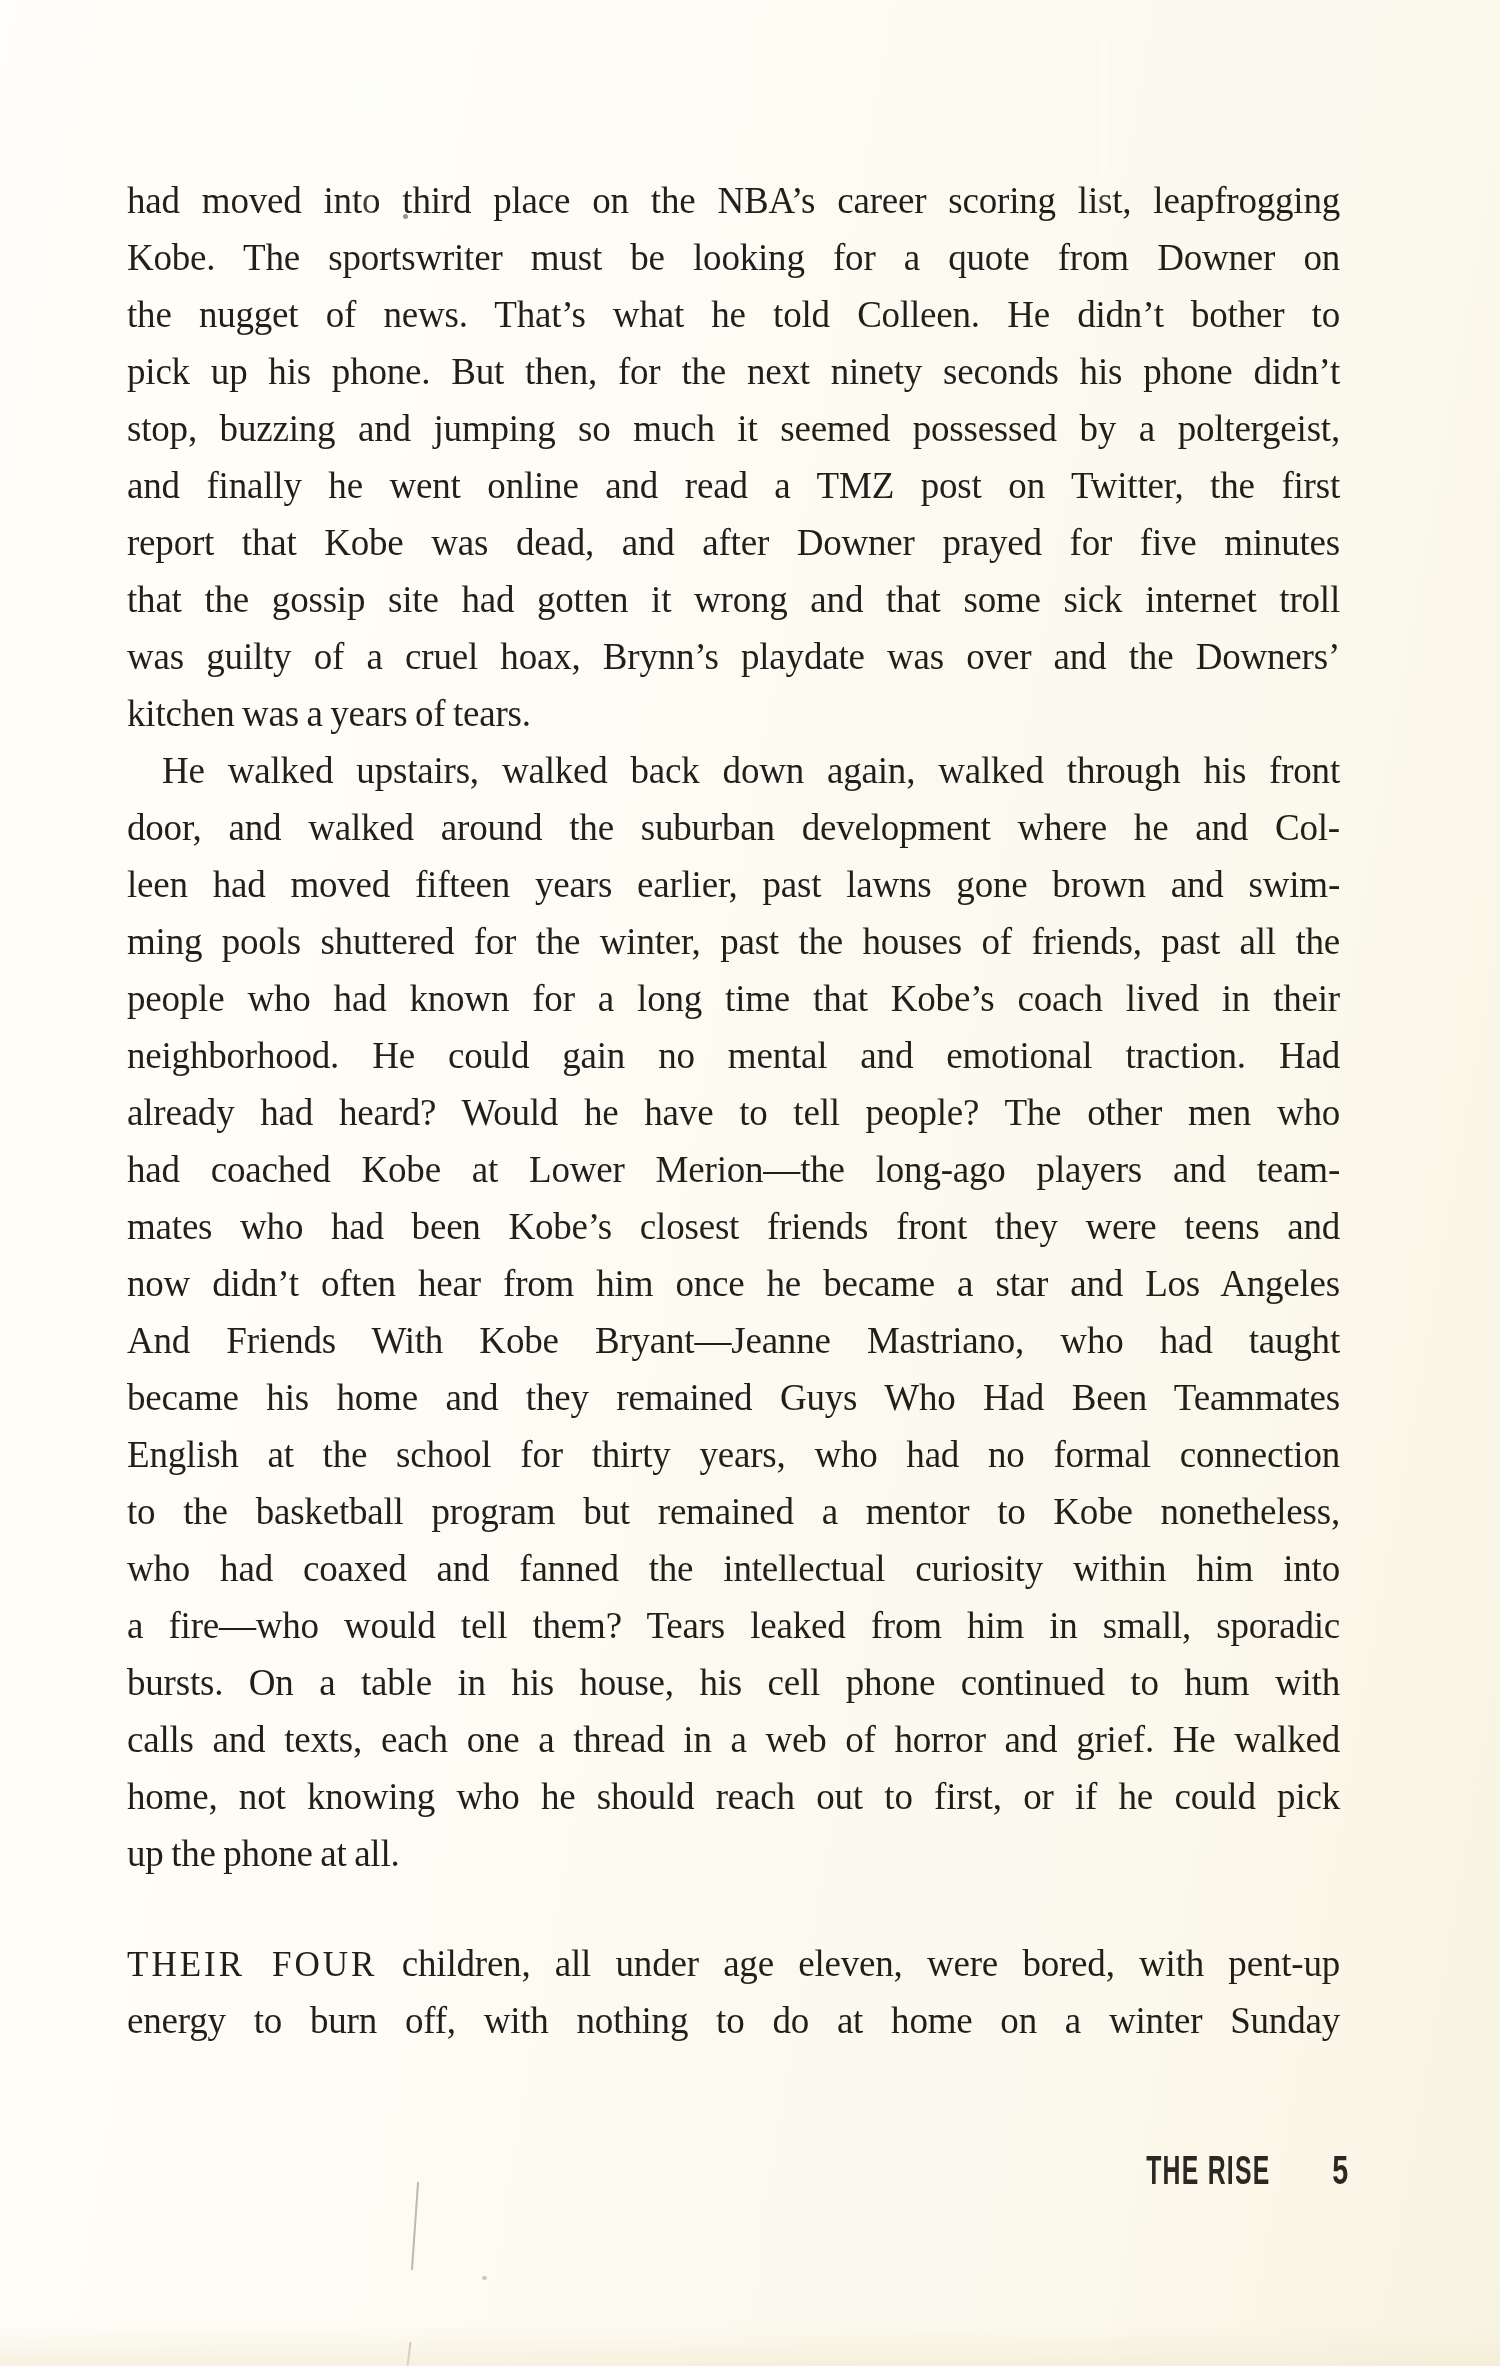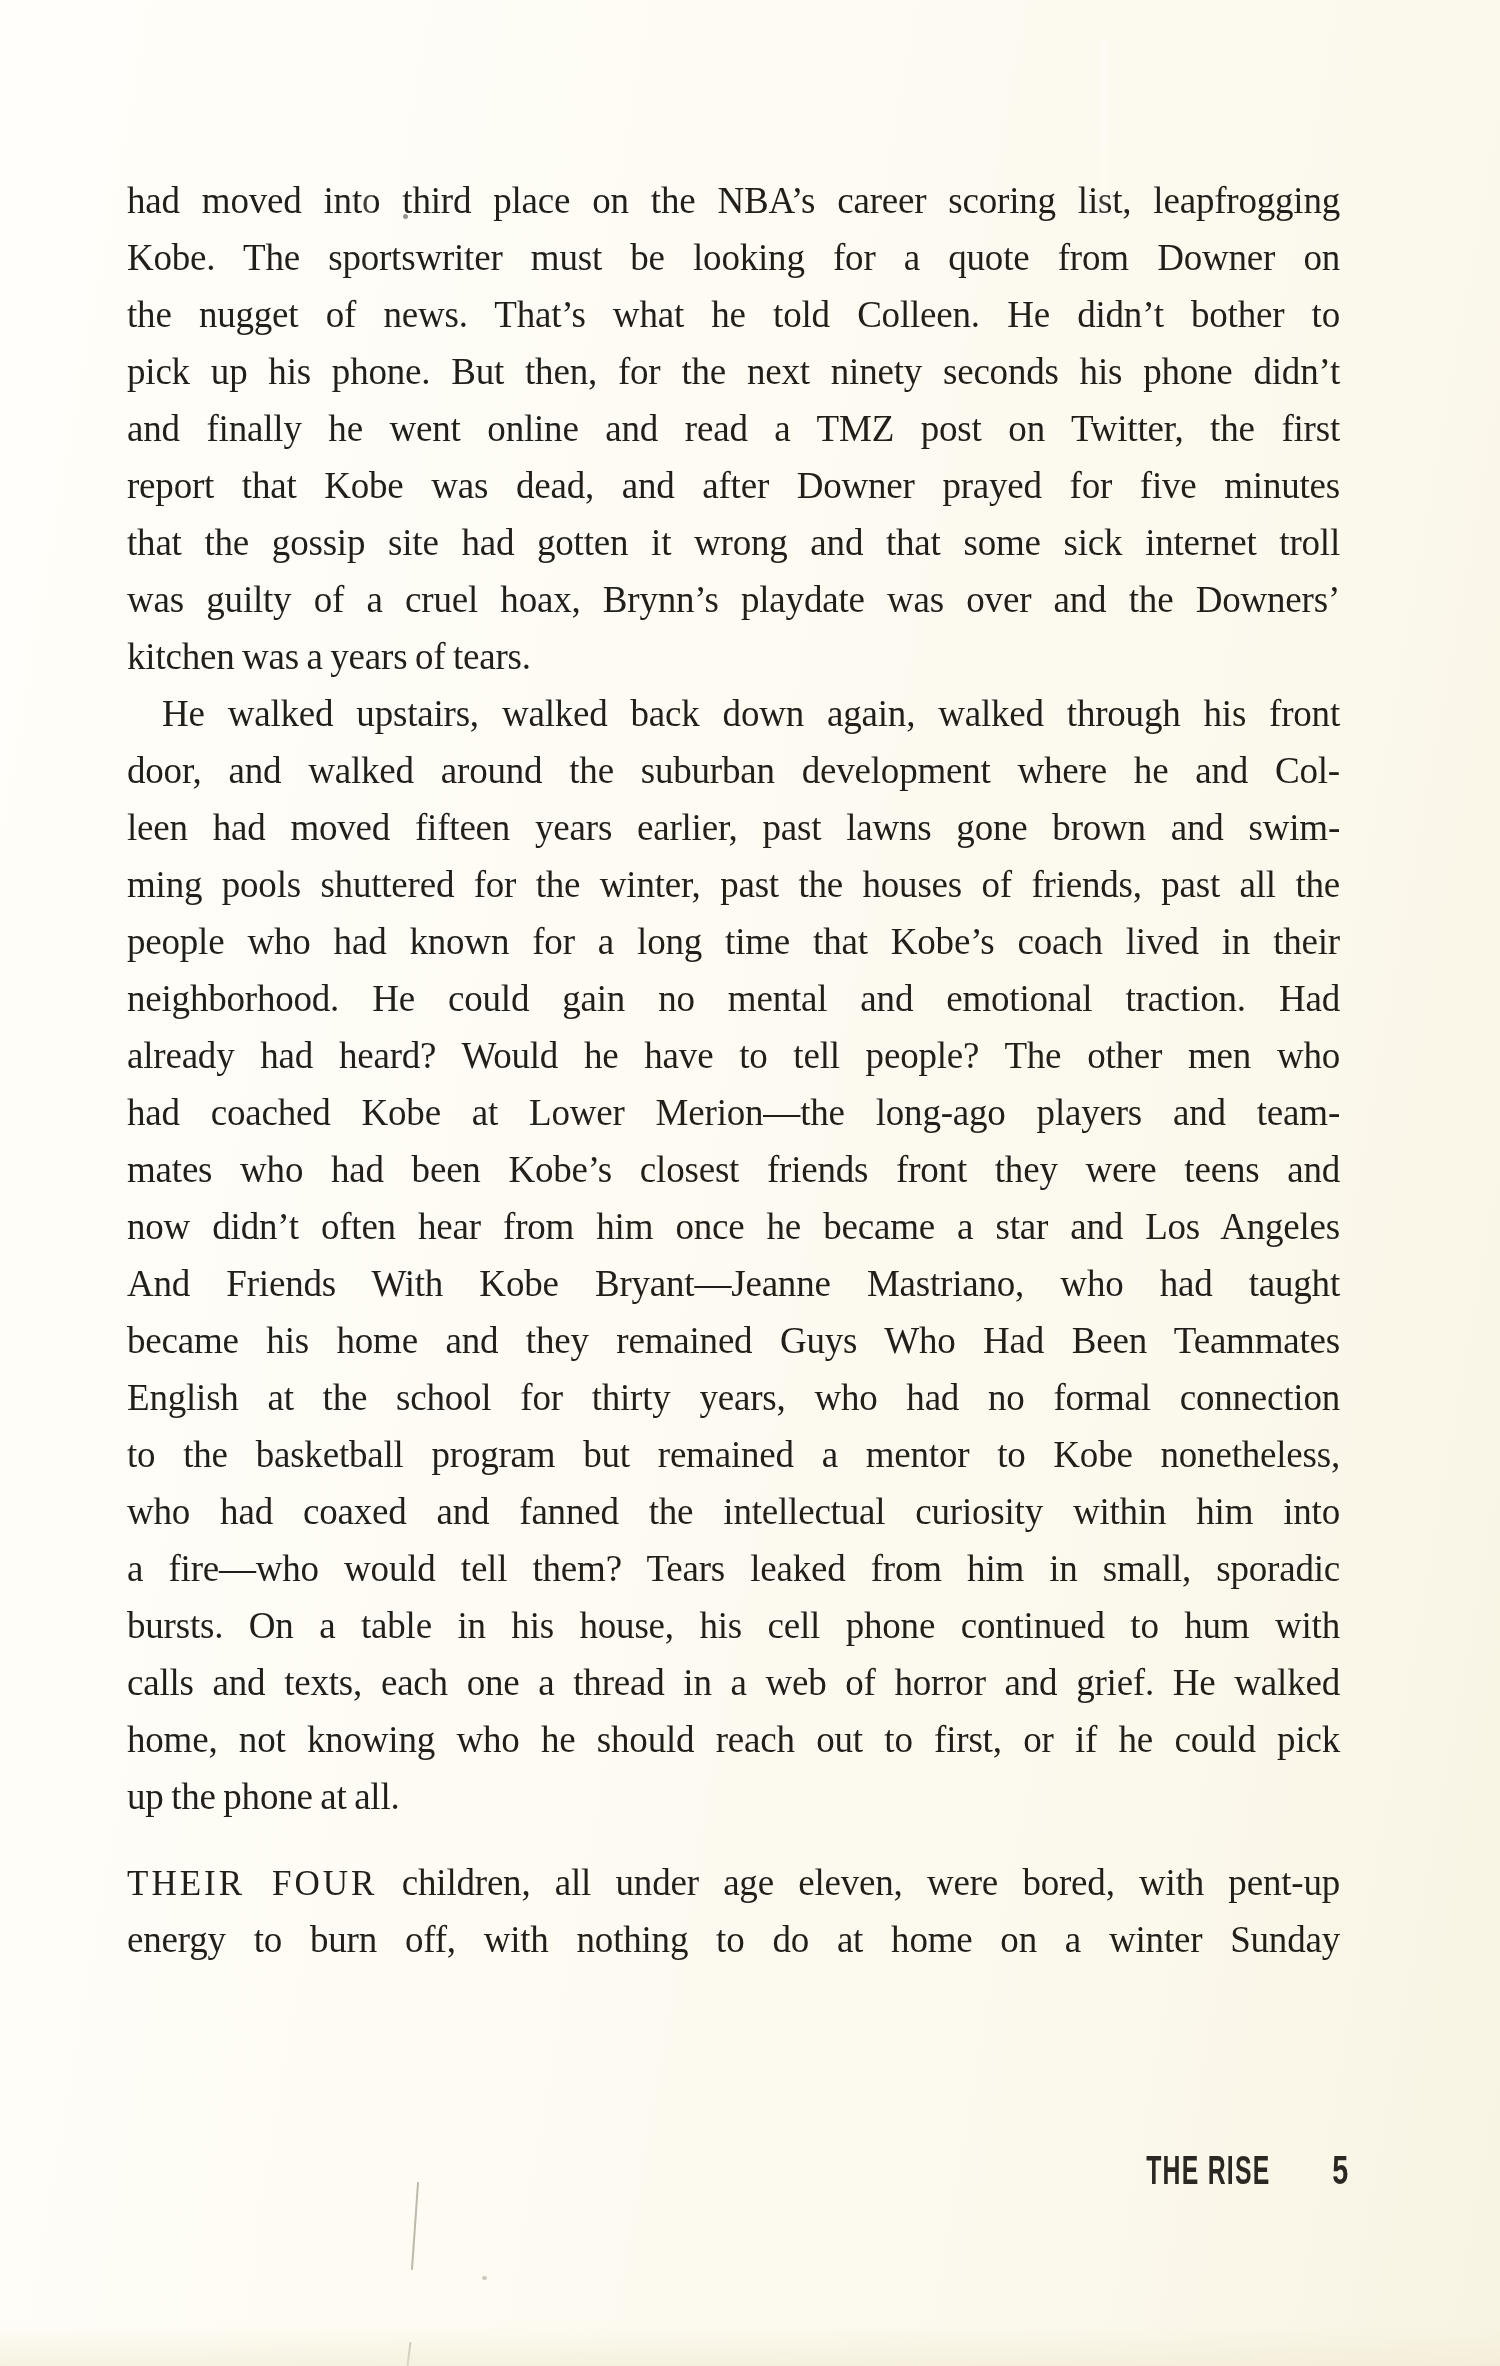--- a/index.html
+++ b/index.html
@@ -31,21 +31,21 @@
     left: 127px;
     top: 172px;
     width: 1213px;
     color: #221f1b;
     font-size: 37px;
     line-height: 57px;
     letter-spacing: -0.2px;
     word-spacing: -1.5px;
   }
   .para { margin: 0; }
-  .para.section-gap { margin-top: 29px; }
+  .para.section-gap { margin-top: 53px; }
   .line {
     height: 57px;
     text-align: justify;
     text-align-last: justify;
   }
   .line.last {
     text-align-last: left;
   }
   .line.indent {
     text-indent: 35px;
@@ -126,20 +126,21 @@
 </head>
 <body>
 
 <div class="page">
   <main class="text-block" id="text-block">
       <div class="para">
         <div class="line">had moved into third place on the NBA’s career scoring list, leapfrogging</div>
         <div class="line">Kobe. The sportswriter must be looking for a quote from Downer on</div>
         <div class="line">the nugget of news. That’s what he told Colleen. He didn’t bother to</div>
         <div class="line">pick up his phone. But then, for the next ninety seconds his phone didn’t</div>
+        <div class="line">stop, buzzing and jumping so much it seemed possessed by a poltergeist,</div>
         <div class="line">and finally he went online and read a TMZ post on Twitter, the first</div>
         <div class="line">report that Kobe was dead, and after Downer prayed for five minutes</div>
         <div class="line">that the gossip site had gotten it wrong and that some sick internet troll</div>
         <div class="line">was guilty of a cruel hoax, Brynn’s playdate was over and the Downers’</div>
         <div class="line last">kitchen was a years of tears.</div>
       </div>
       <div class="para">
         <div class="line indent">He walked upstairs, walked back down again, walked through his front</div>
         <div class="line">door, and walked around the suburban development where he and Col-</div>
         <div class="line">leen had moved fifteen years earlier, past lawns gone brown and swim-</div>

